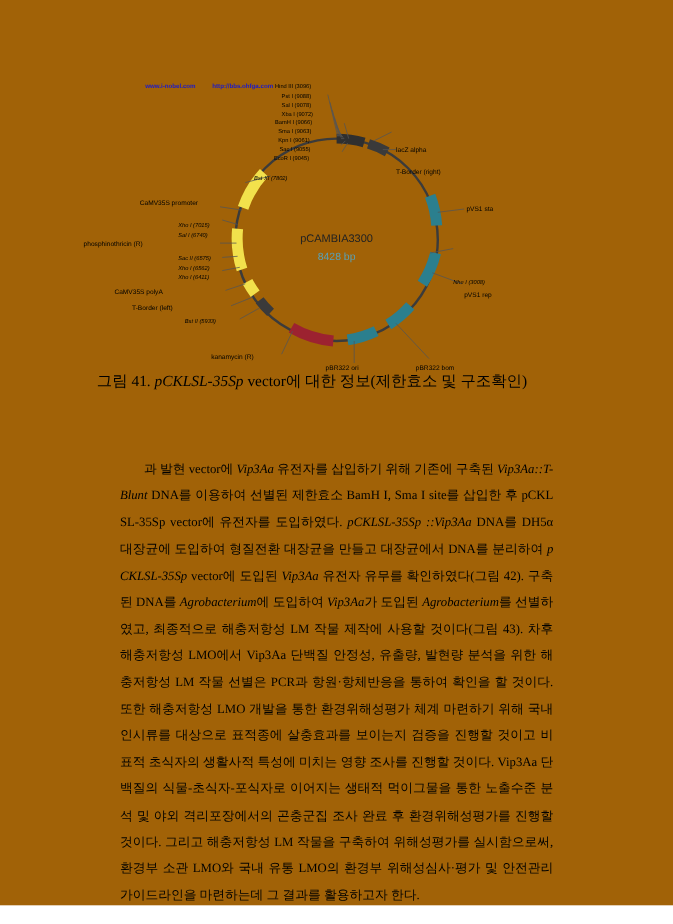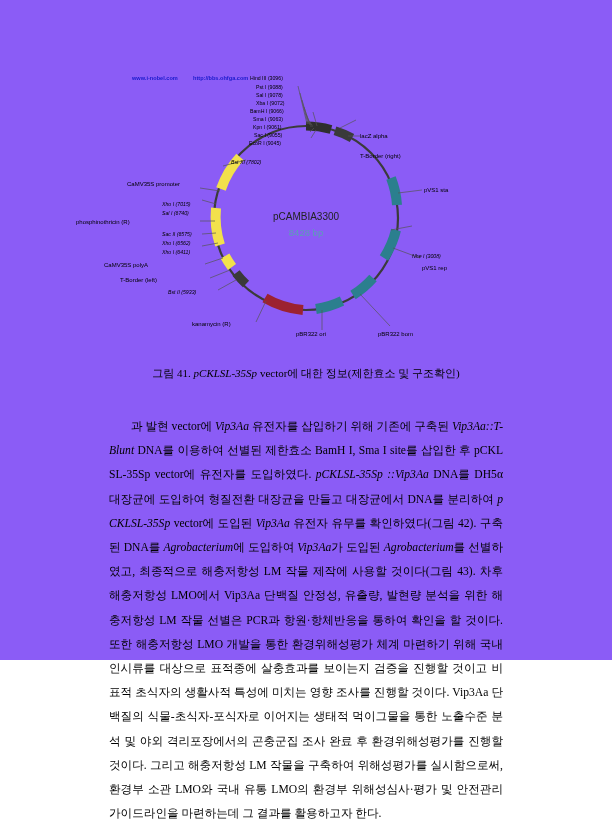--- a/index.html
+++ b/index.html
@@ -12,41 +12,41 @@
     background: #ffffff;
     font-family: "Liberation Serif", serif;
     color: #000000;
     position: relative;
     overflow: hidden;
   }
   .page {
     position: absolute;
     left: 0; top: 0;
     width: 612px;
-    height: 660px;
-    background: #8b5cf6;
+    height: 823px;
+    background: #a16207;
   }
 
   
   .figure-wrap {
     position: absolute;
     left: 60px;
     top: 58px;
     width: 492px;
     height: 288px;
   }
   .plasmid-svg { display: block; }
 
   .fig-caption {
     position: absolute;
     left: 88px;
-    top: 366px;
+    top: 338px;
     width: 436px;
-    font-size: 11px;
-    text-align: center;
+    font-size: 14px;
+    text-align: left;
     letter-spacing: 0px;
   }
   .fig-caption .it { font-style: italic; }
 
   
   .body-text {
     position: absolute;
     left: 92px;
     top: 398px;
     width: 428px;

